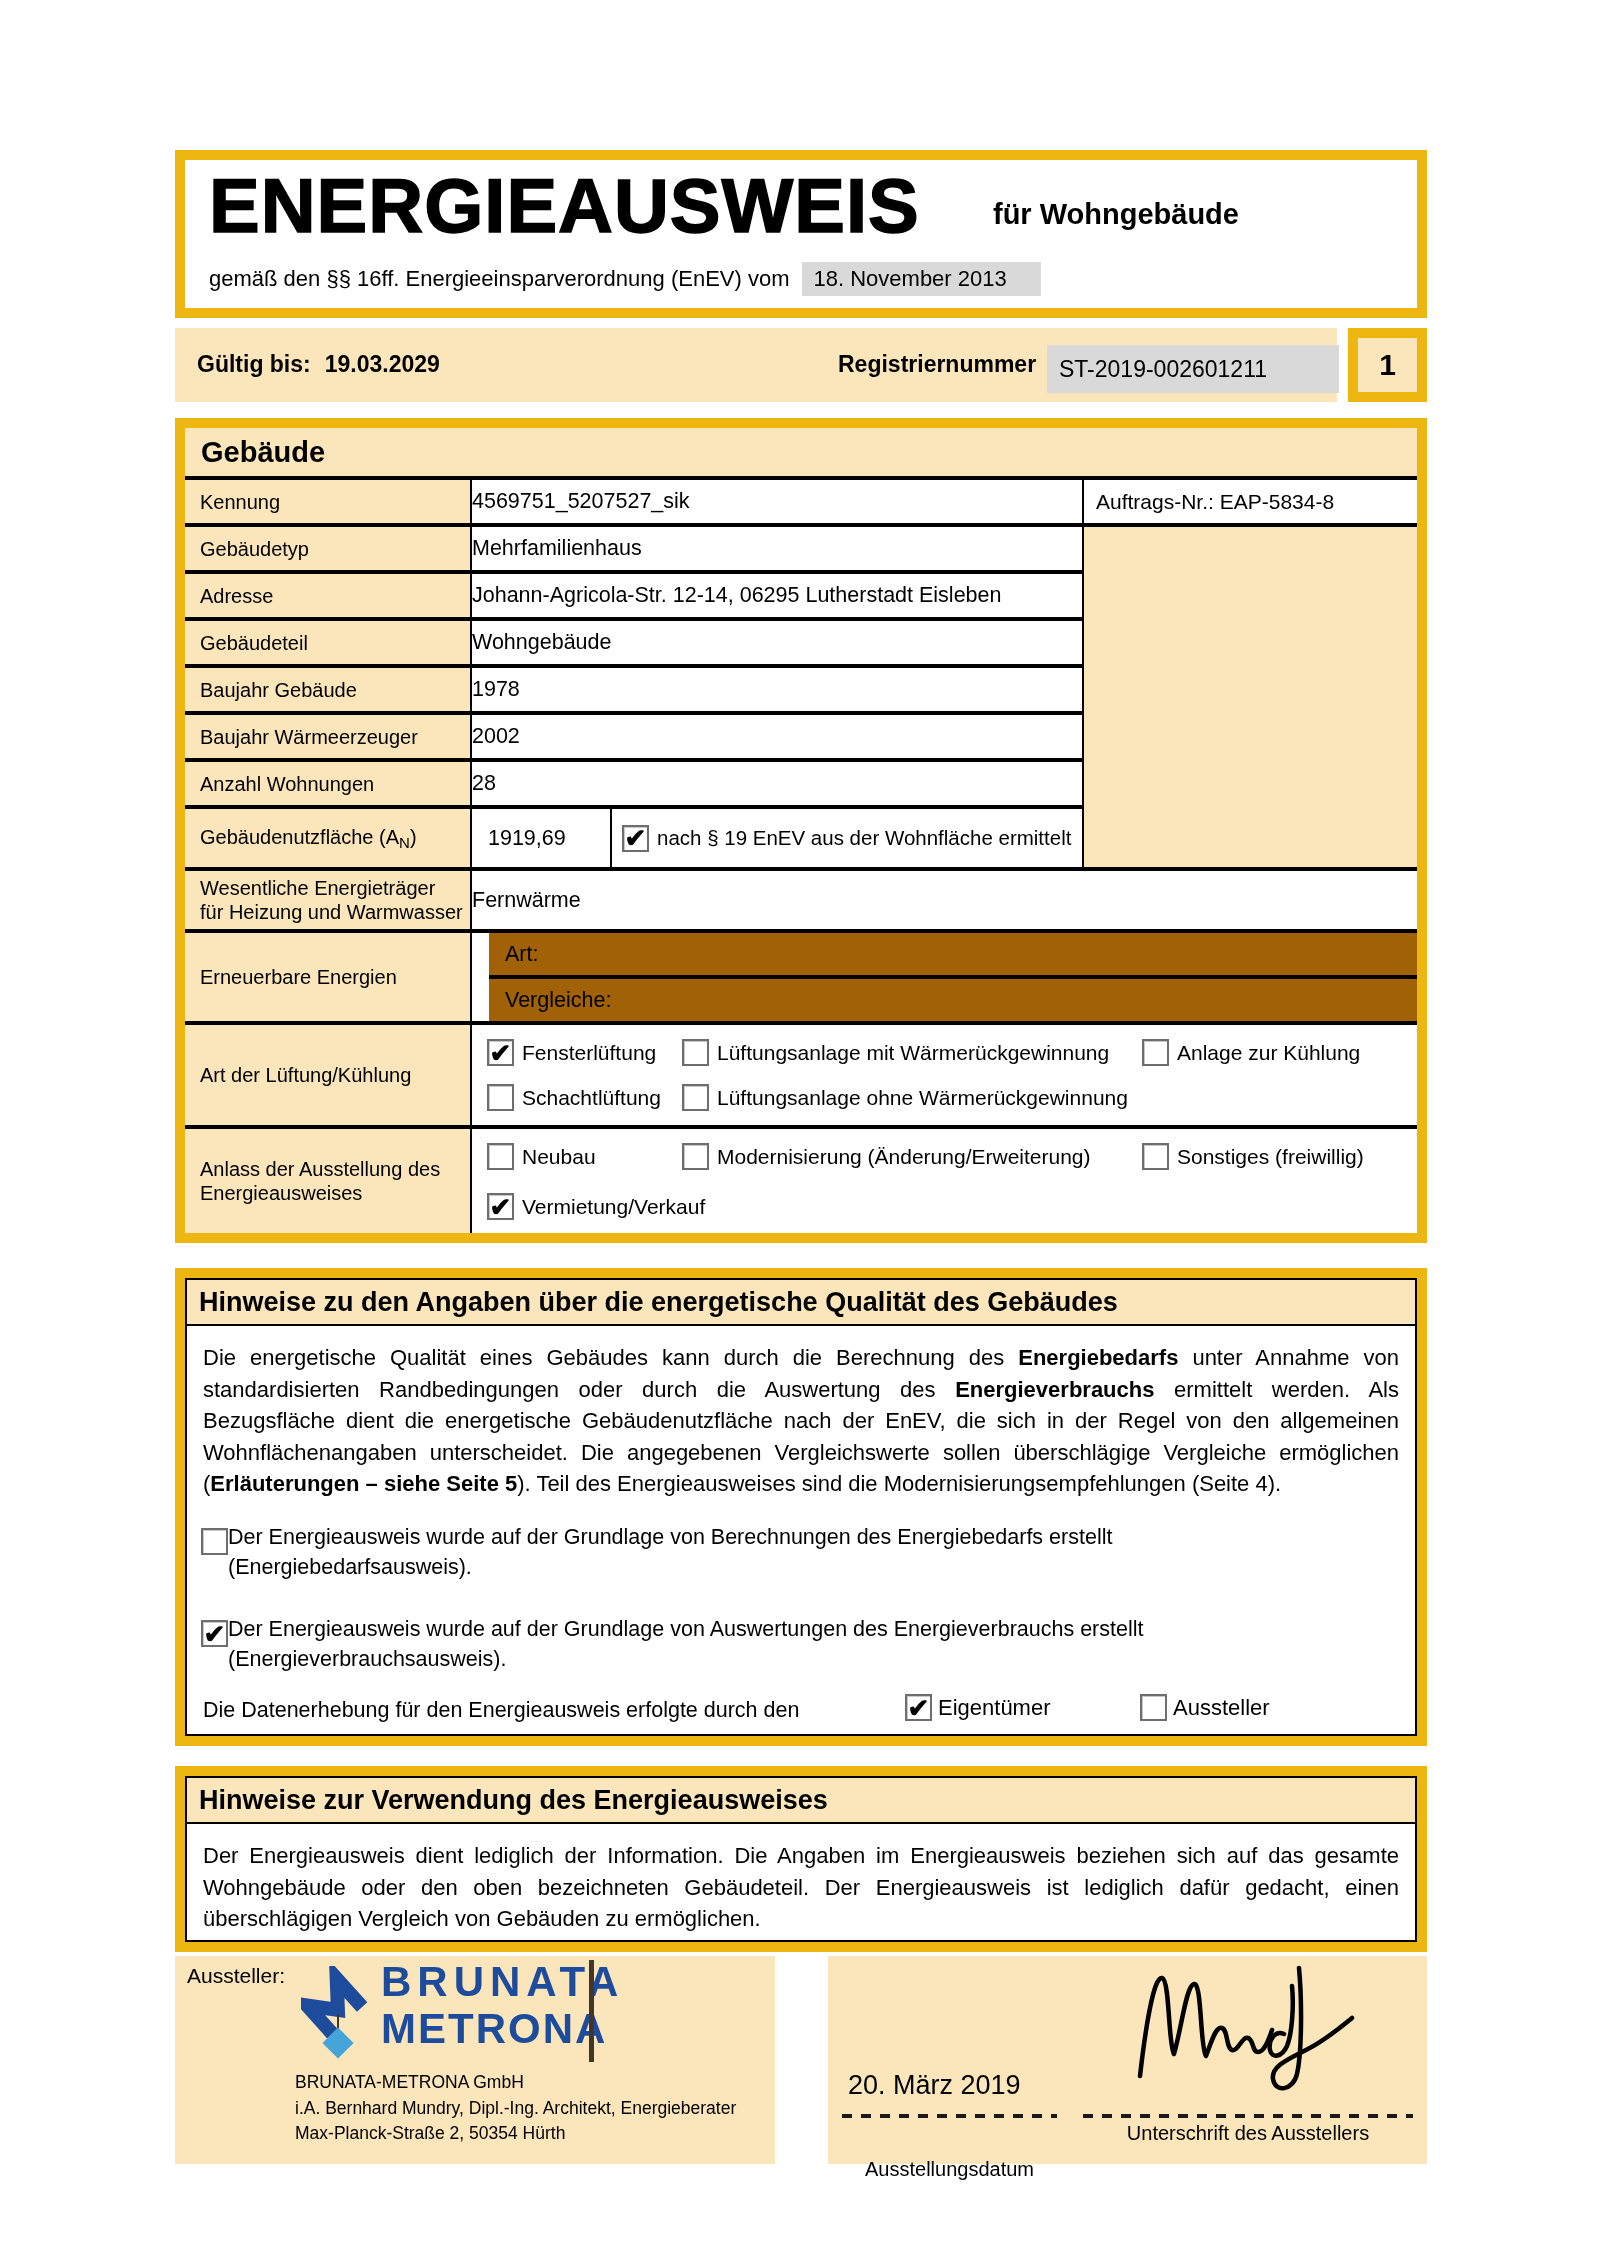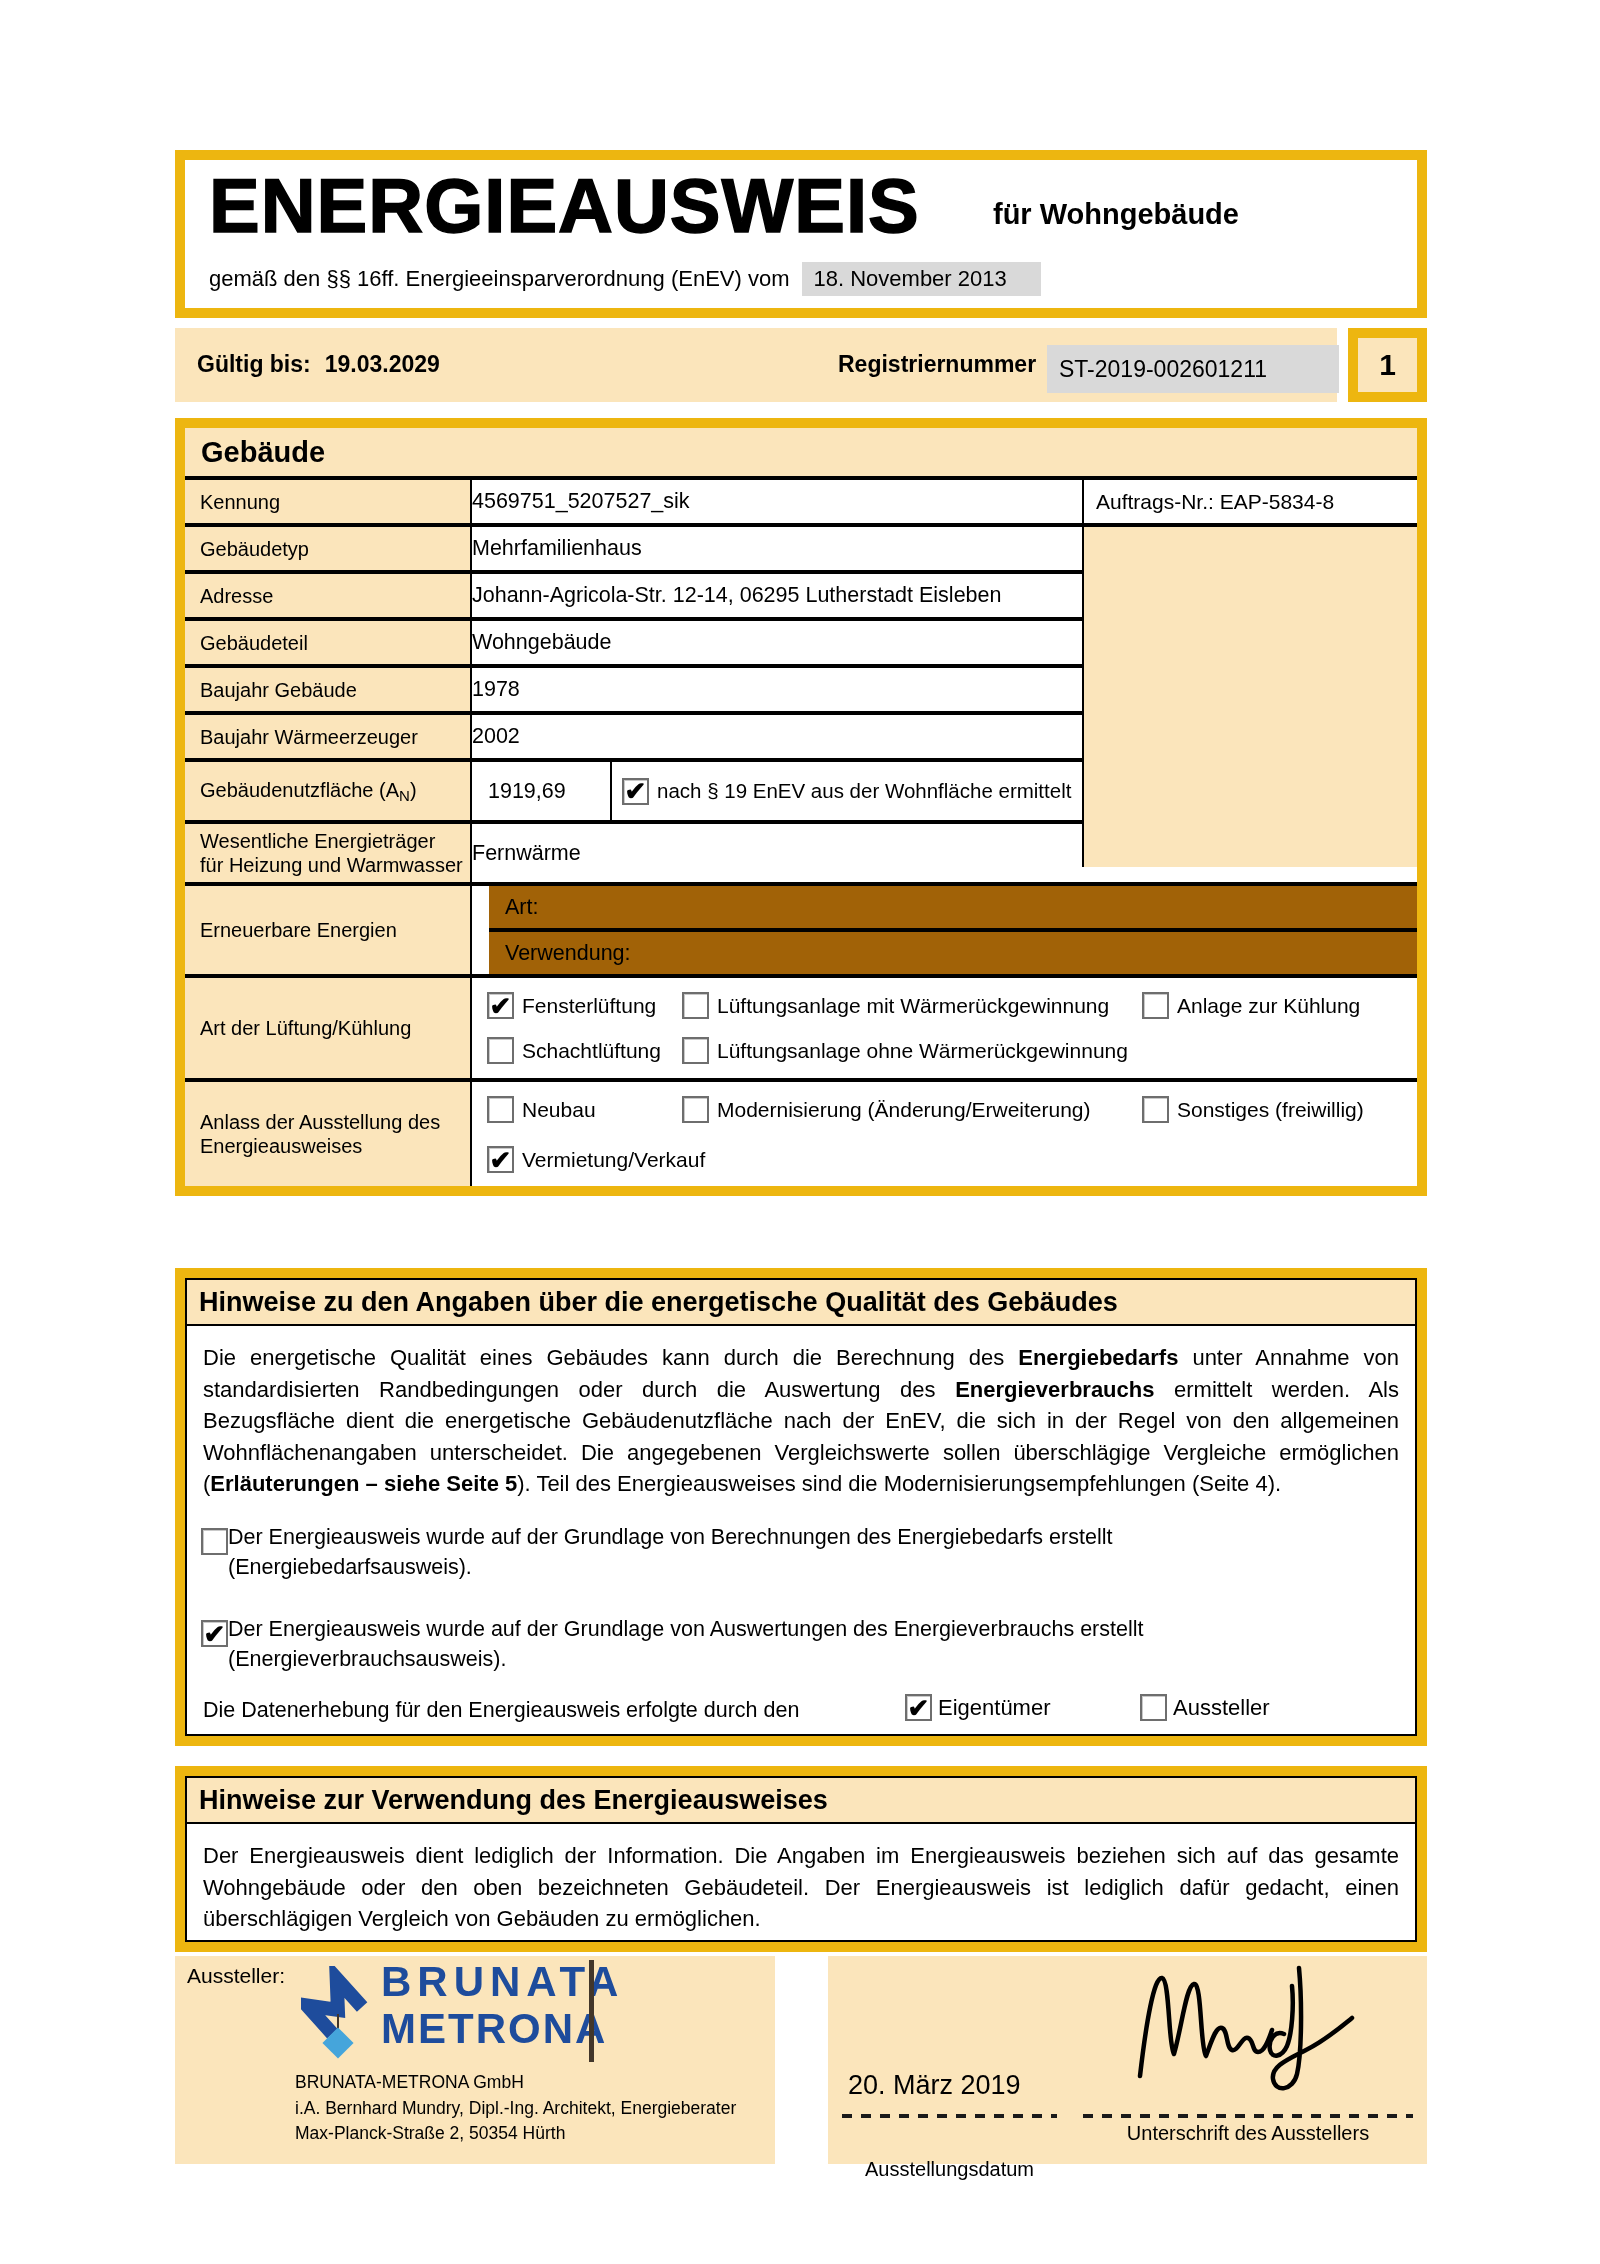--- a/index.html
+++ b/index.html
@@ -139,20 +139,24 @@
         <div class="cell-v">Wohngebäude</div>
       </div>
       <div class="row h43">
         <div class="cell-l">Baujahr Gebäude</div>
         <div class="cell-v">1978</div>
       </div>
       <div class="row h43">
         <div class="cell-l">Baujahr Wärmeerzeuger</div>
         <div class="cell-v">2002</div>
       </div>
+      <div class="row h43">
+        <div class="cell-l">Anzahl Wohnungen</div>
+        <div class="cell-v">28</div>
+      </div>
       <div class="row h58">
         <div class="cell-l">
           <span>
             <span>Gebäudenutzfläche (A</span><span class="sub-n">N</span><span>)</span>
           </span>
         </div>
         <div class="cell-num">1919,69</div>
         <div class="cell-note">
           <span class="cb on">✔</span>
           <span>nach § 19 EnEV aus der Wohnfläche ermittelt</span>
@@ -166,21 +170,21 @@
 
     <div class="row h58">
       <div class="cell-l">Wesentliche Energieträger für Heizung und Warmwasser</div>
       <div class="cell-v">Fernwärme</div>
     </div>
 
     <div class="row h88">
       <div class="cell-l">Erneuerbare Energien</div>
       <div class="subcol">
         <div class="subcell first">Art:</div>
-        <div class="subcell">Verwendung:</div>
+        <div class="subcell">Vergleiche:</div>
       </div>
     </div>
 
     <div class="row h100">
       <div class="cell-l">Art der Lüftung/Kühlung</div>
       <div class="cell-v rel">
         <div class="opt" style="left:15px;top:14px">
           <span class="cb on">✔</span>
           <span>Fensterlüftung</span>
         </div>

